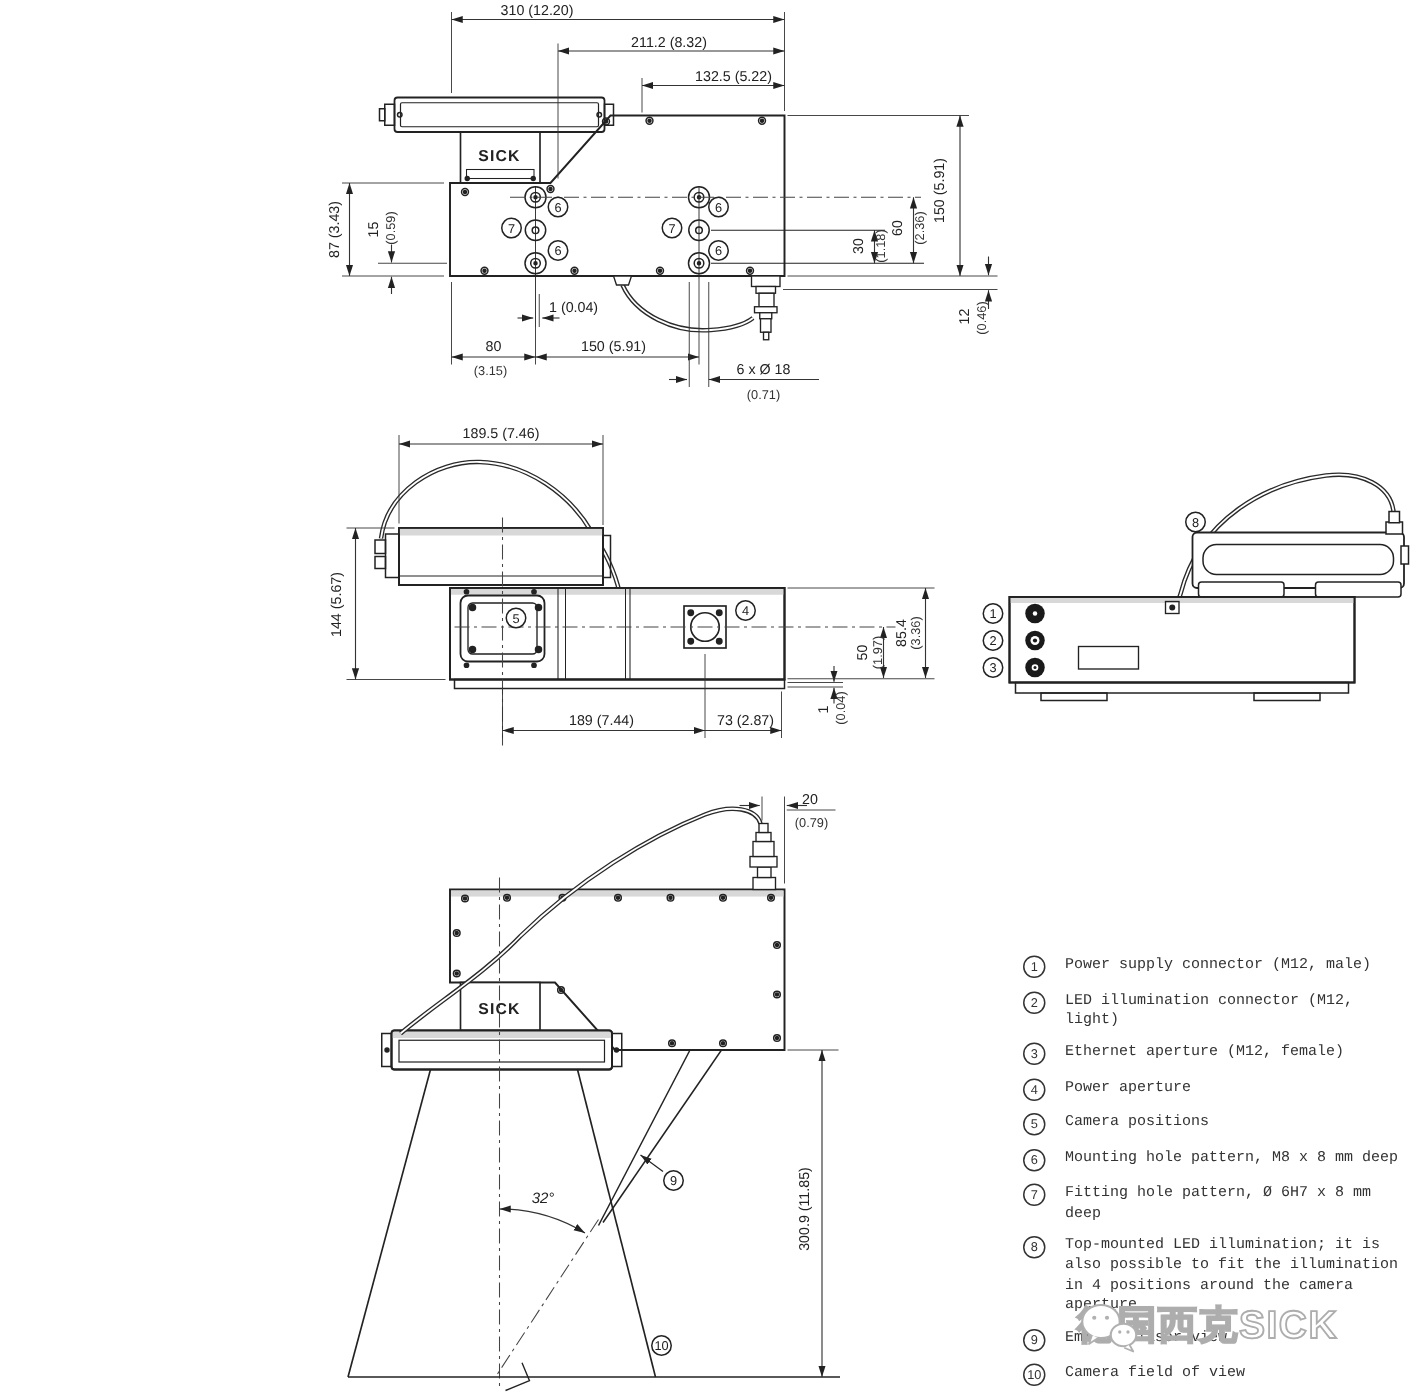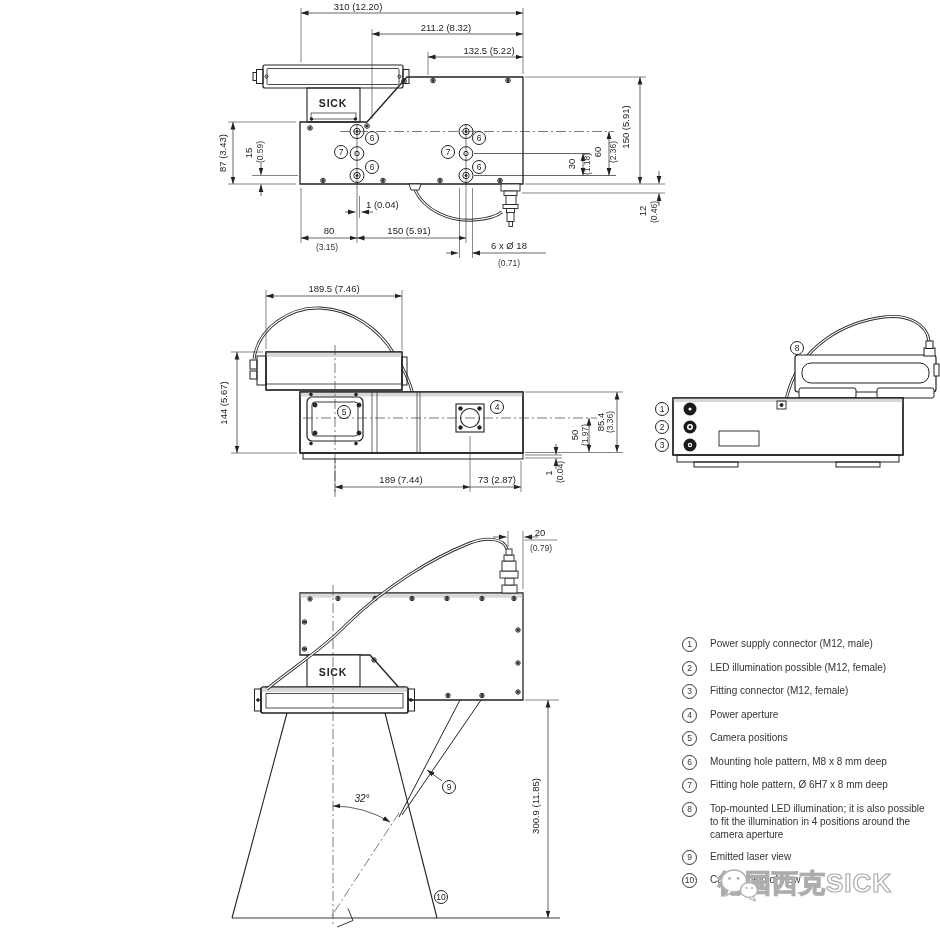--- a/index.html
+++ b/index.html
@@ -10,21 +10,21 @@
   .dimtxt{font-size:9.5px;}
   .dimtxt-sm{font-size:8.5px;fill:#333;}
   .calltxt{font-size:8.5px;}
   .brandtxt{font-size:10.5px;font-weight:bold;letter-spacing:.8px;}
   .angletxt{font-size:10px;font-style:italic;}
 
   .legend{position:absolute;left:682px;top:637px;width:252px;color:#333;}
   .legend-row{display:flex;align-items:flex-start;margin-bottom:8.5px;}
   .lnum{flex:0 0 auto;width:13px;height:13px;border:1px solid #333;border-radius:50%;
         font-size:8.5px;line-height:13px;text-align:center;margin-right:13px;margin-top:0;}
-  .ltext{font-size:10px;line-height:1.32;width:228px;}
+  .ltext{font-size:10px;line-height:1.32;width:228px;font-family:Liberation Mono, monospace;}
 
   .watermark{position:absolute;left:718px;top:866px;display:flex;align-items:center;}
   .wm-text{font-size:26px;font-weight:bold;color:#fff;letter-spacing:1px;
            -webkit-text-stroke:1.2px #adadad;text-shadow:0 0 1px #bbb;}
 </style>
 </head>
 <body>
 
 <div class="stage">
 
@@ -523,25 +523,25 @@
   </g>
 </svg>
 
 <div class="legend">
   <div class="legend-row">
     <span class="lnum">1</span>
     <span class="ltext">Power supply connector (M12, male)</span>
   </div>
   <div class="legend-row">
     <span class="lnum">2</span>
-    <span class="ltext">LED illumination possible (M12, female)</span>
+    <span class="ltext">LED illumination connector (M12, light)</span>
   </div>
   <div class="legend-row">
     <span class="lnum">3</span>
-    <span class="ltext">Fitting connector (M12, female)</span>
+    <span class="ltext">Ethernet aperture (M12, female)</span>
   </div>
   <div class="legend-row">
     <span class="lnum">4</span>
     <span class="ltext">Power aperture</span>
   </div>
   <div class="legend-row">
     <span class="lnum">5</span>
     <span class="ltext">Camera positions</span>
   </div>
   <div class="legend-row">

